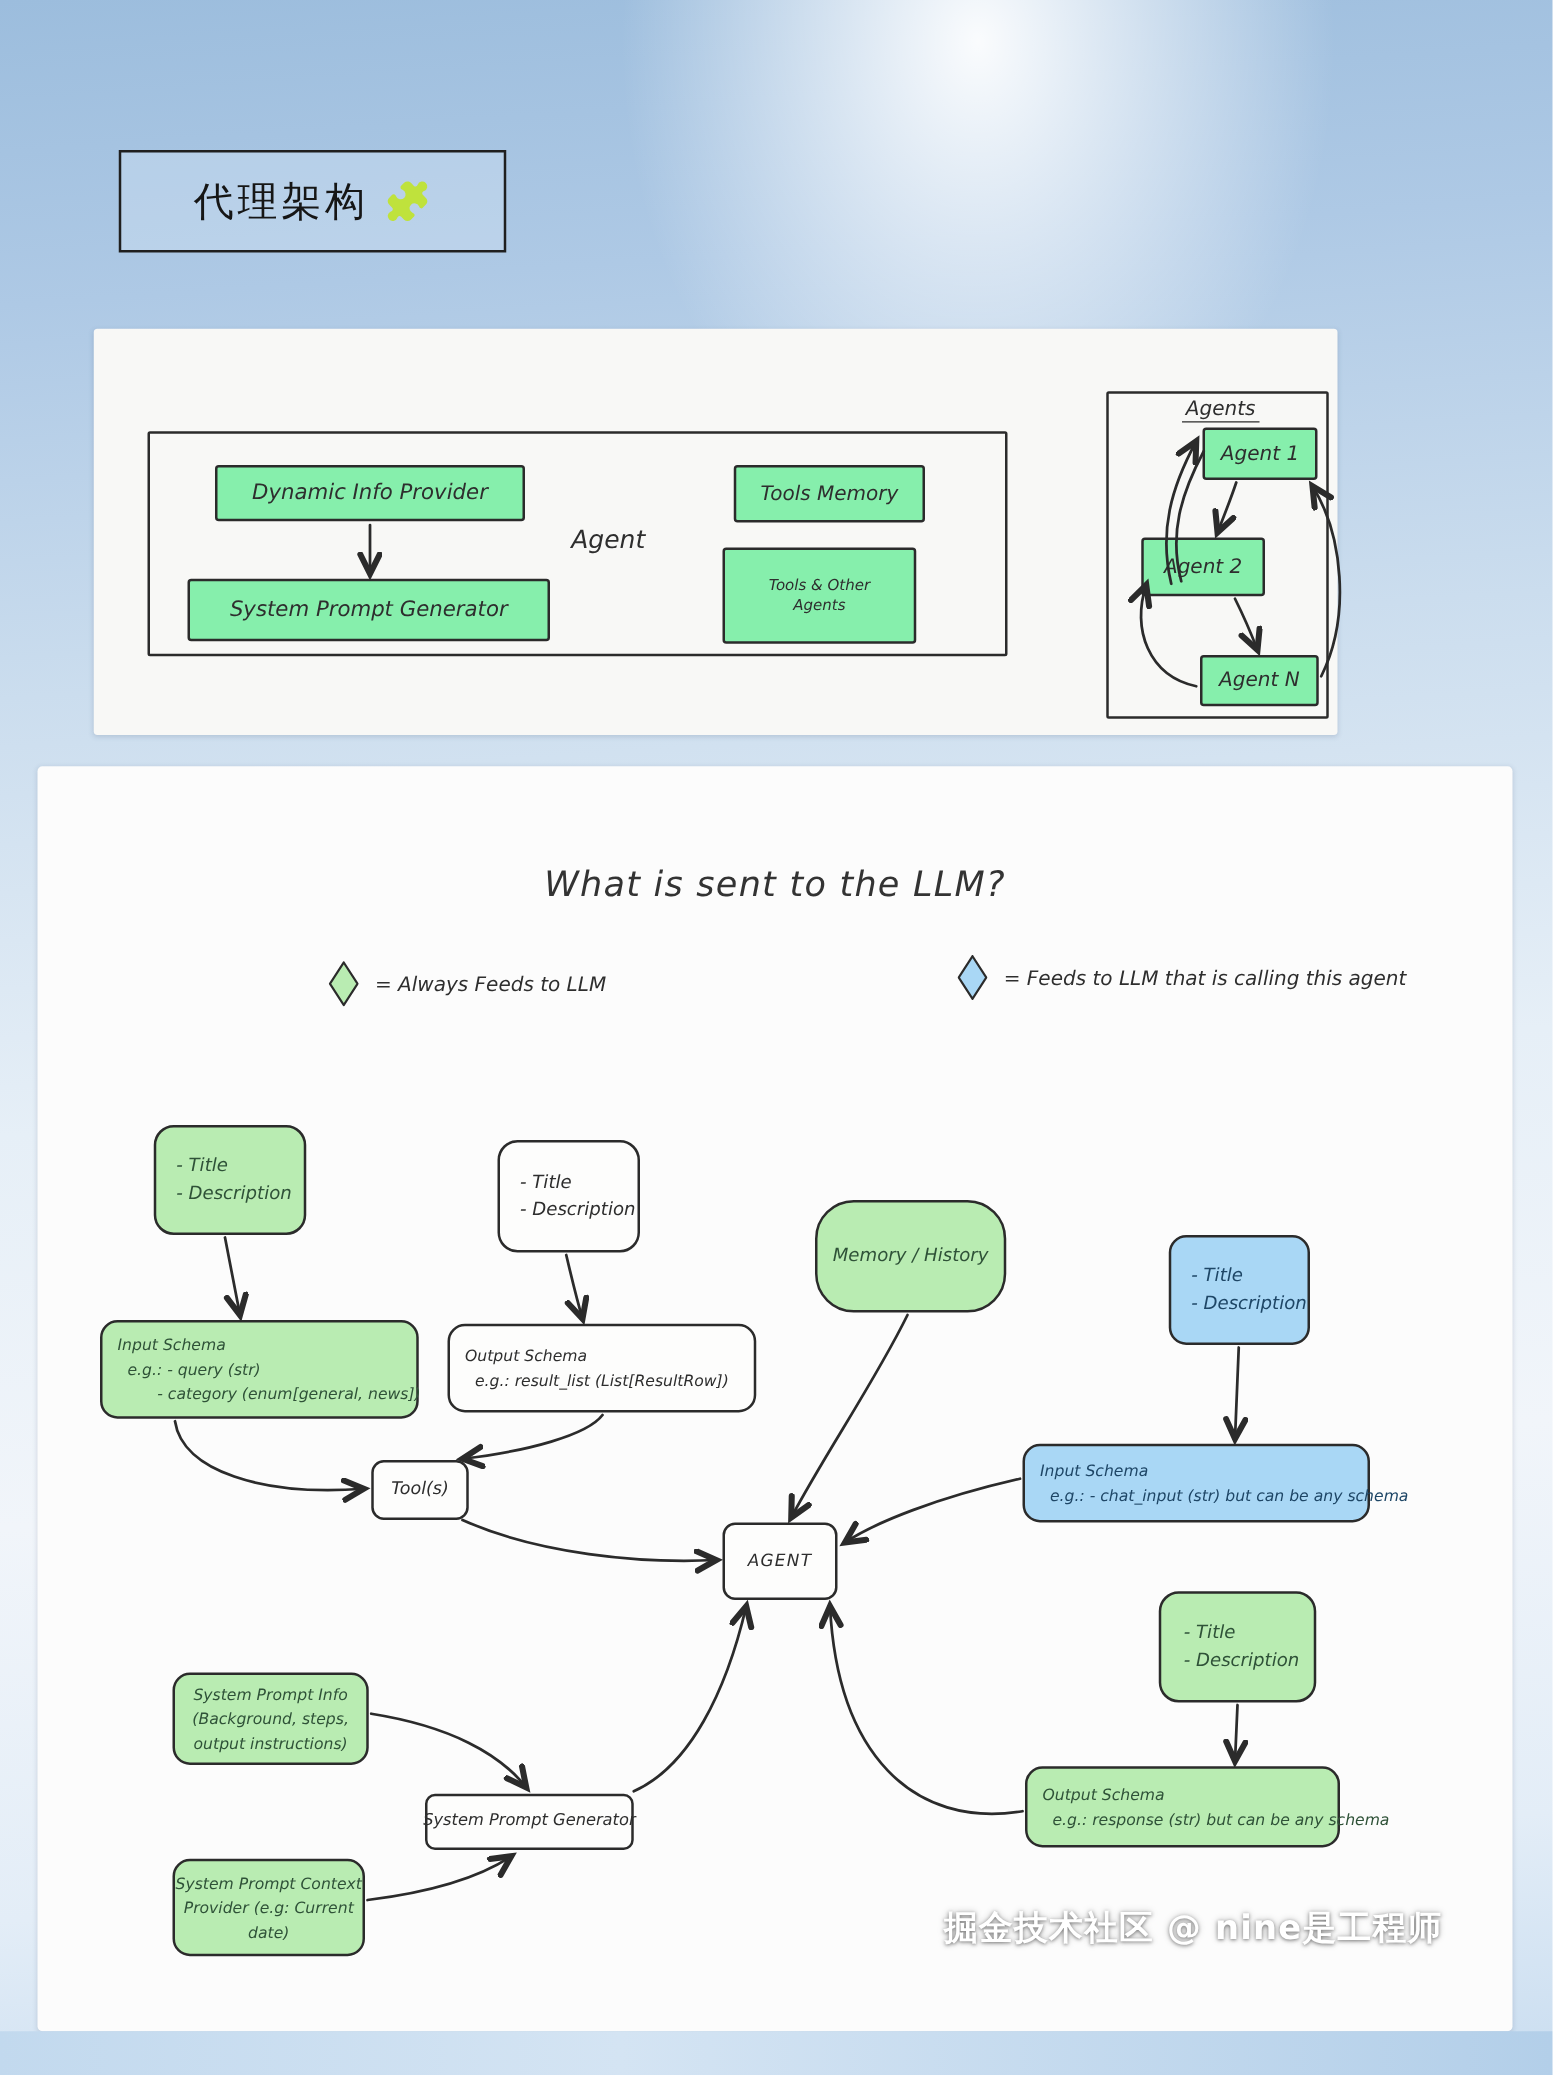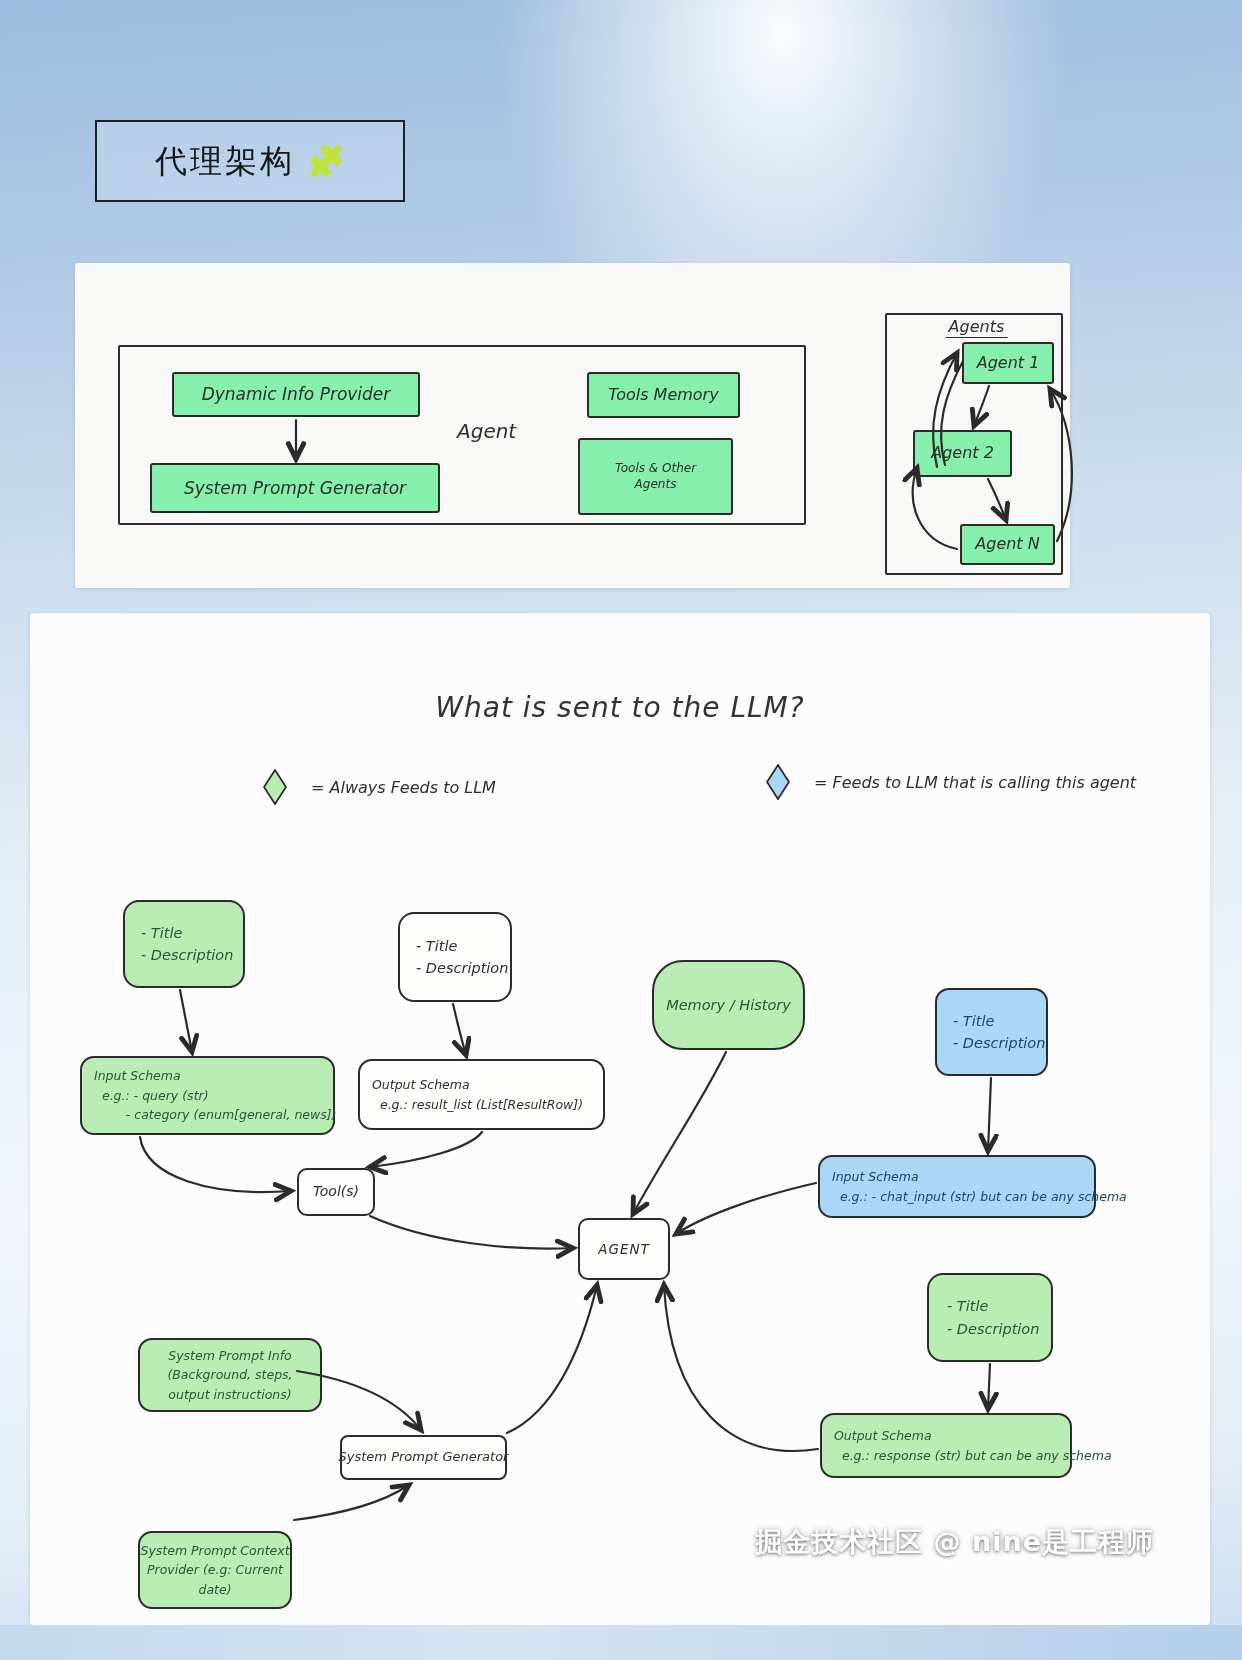--- a/index.html
+++ b/index.html
@@ -55,21 +55,21 @@
 
   svg.arrows { position:absolute; left:0; top:0; overflow:visible; pointer-events:none; }
   svg.arrows path { fill:none; stroke:var(--stroke); stroke-width:2.2; stroke-linecap:round; }
 
   
   #agents-box { position:absolute; left:810px; top:50px; width:178px; height:262px; border:2.5px solid var(--stroke); border-radius:2px; }
   .agents-label { position:absolute; left:50%; top:2px; transform:translateX(-46%); font-size:16px; border-bottom:1.5px solid var(--stroke); padding:0 3px 1px; white-space:nowrap; }
 
   
   .llm-title { position:absolute; top:78px; left:0; width:100%; text-align:center; font-size:28px; letter-spacing:1px; color:#333; }
-  .legend-item { position:absolute; display:flex; align-items:center; gap:24px;text-align:right; }
+  .legend-item { position:absolute; display:flex; align-items:center; gap:13px;text-align:right; }
   .legend-item .leg-lbl { font-size:16px; color:#2e2e2e; }
 
   
   .watermark {
     position:absolute; right:88px; top:1524px; font-size:27px; font-weight:bold;
     color:#ffffff; letter-spacing:1px; text-shadow:0 1px 3px rgba(0,0,0,0.45), 0 0 6px rgba(0,0,0,0.25);
     font-family:"DejaVu Sans","Liberation Sans",sans-serif;
   }
   .bottom-strip { position:absolute; left:0; top:1625px; width:1242px; height:35px;
     background:linear-gradient(90deg,#c2d9ee 0%, #d4e4f3 40%, #b3cfe9 100%); }
@@ -210,31 +210,31 @@
     <div class="node green" style="left:897px; top:660px; width:126px; height:89px; padding-left:18px;">
       <span class="txt hand">- Title
 - Description</span>
     </div>
 
     <div class="node green schema" style="left:790px; top:800px; width:252px; height:65px;">
       <span class="txt hand">Output Schema
   e.g.: response (str) but can be any schema</span>
     </div>
 
-    <div class="node green schema center" style="left:108px; top:725px; width:184px; height:74px;">
+    <div class="node green schema center" style="left:108px; top:725px; width:157px; height:74px;">
       <span class="txt hand">System Prompt Info
 (Background, steps,
 output instructions)</span>
     </div>
 
     <div class="node small center" style="left:310px; top:822px; width:167px; height:45px; border-radius:8px;">
       <span class="txt hand" style="font-size:13px;">System Prompt Generator</span>
     </div>
 
-    <div class="node green schema center" style="left:108px; top:874px; width:154px; height:78px;margin-top:44px;">
+    <div class="node green schema center" style="left:108px; top:874px; width:154px; height:78px;">
       <span class="txt hand">System Prompt Context
 Provider (e.g: Current
 date)</span>
     </div>
 
     <svg class="arrows" width="1180" height="1012">
       <defs>
         <marker id="ah-main" markerWidth="11" markerHeight="11" refX="8" refY="4.5" orient="auto">
           <path d="M1,1 L8,4.5 L1,8" fill="none" stroke="var(--stroke)" stroke-width="1.8" stroke-linecap="round"></path>
         </marker>

